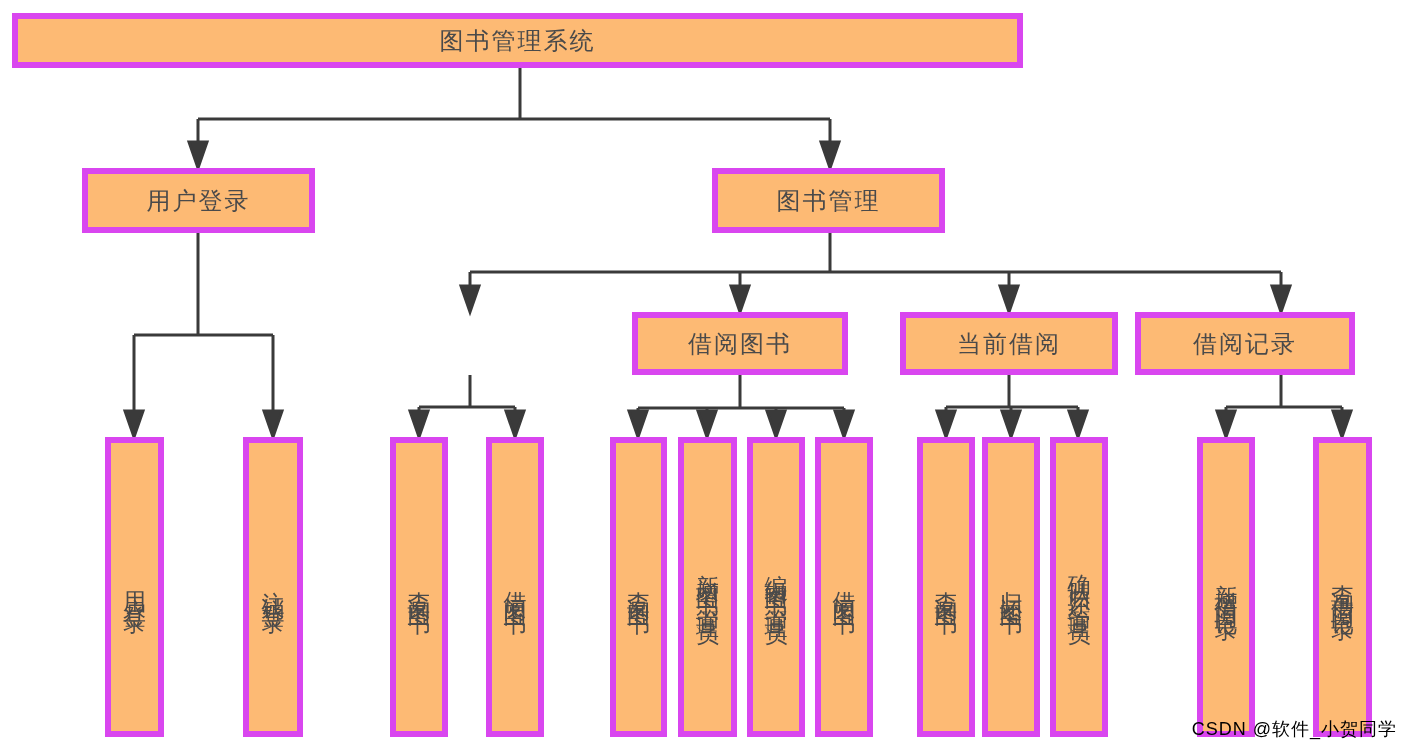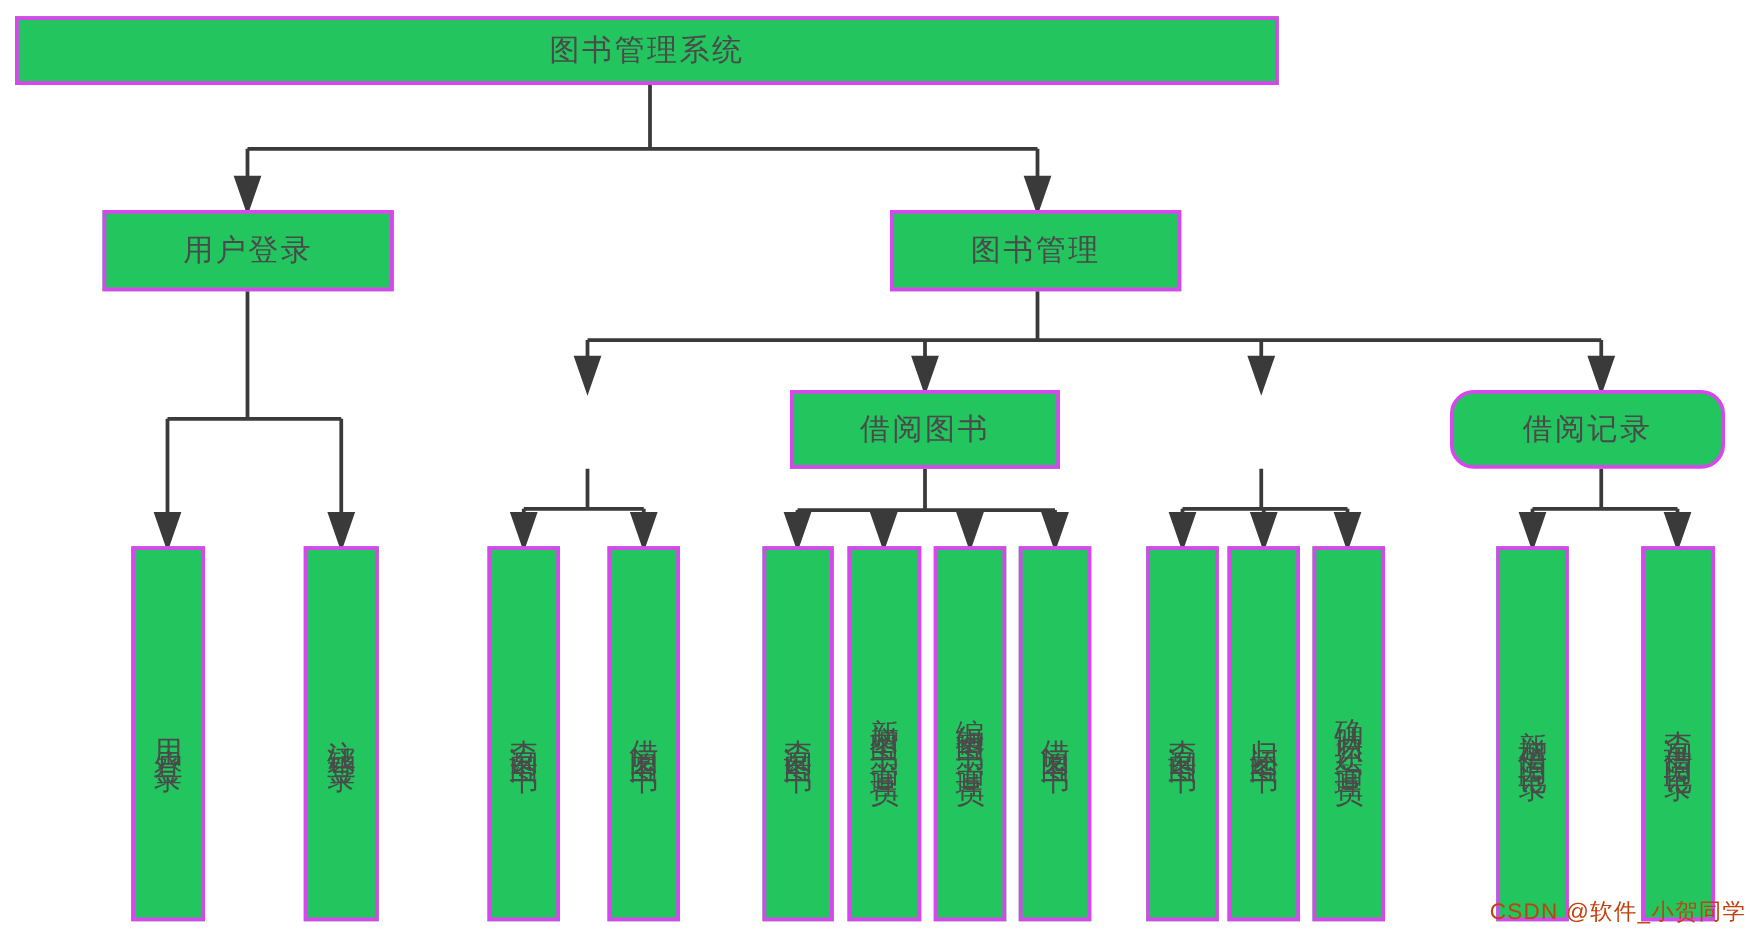--- a/index.html
+++ b/index.html
@@ -7,41 +7,41 @@
     position:relative;
     width:1405px;height:747px;
     background:#ffffff;
     font-family:"Liberation Sans","DejaVu Sans",sans-serif;
     overflow:hidden;
   }
   .wires{position:absolute;left:0;top:0;pointer-events:none;}
   .node{
     position:absolute;
     box-sizing:border-box;
-    background:#22c55e;
-    border:3px solid #d946ef;
+    background:#fdba74;
+    border:6px solid #d946ef;
     color:#4a4a4a;
     display:flex;align-items:center;justify-content:center;
     text-align:center;
     font-size:24px;
     letter-spacing:2px;
     line-height:1;
   }
   .vnode{
     writing-mode:vertical-rl;
     text-orientation:mixed;
     font-size:23px;
     letter-spacing:7px;
     padding:6px 0;
   }
   .watermark{
     position:absolute;
     right:8px;bottom:6px;
     font-size:18px;
-    color:#c2410c;
+    color:#000000;
     letter-spacing:1px;
     white-space:nowrap;
   }
 </style>
 </head>
 <body>
 
 <div class="canvas">
 
   <svg class="wires" width="1405" height="747" viewBox="0 0 1405 747">
@@ -95,21 +95,22 @@
       </g>
     </g>
   </svg>
 
   <div class="node" style="left:12px;top:13px;width:1011px;height:55px;">图书管理系统</div>
 
   <div class="node" style="left:82px;top:168px;width:233px;height:65px;">用户登录</div>
   <div class="node" style="left:712px;top:168px;width:233px;height:65px;">图书管理</div>
 
   <div class="node" style="left:632px;top:312px;width:216px;height:63px;">借阅图书</div>
-  <div class="node" style="left:1160px;top:312px;width:220px;height:63px;border-radius:19px;">借阅记录</div>
+  <div class="node" style="left:900px;top:312px;width:218px;height:63px;">当前借阅</div>
+  <div class="node" style="left:1135px;top:312px;width:220px;height:63px;">借阅记录</div>
 
   <div class="node vnode" style="left:105px;top:437px;width:59px;height:300px;">用户登录</div>
   <div class="node vnode" style="left:243px;top:437px;width:60px;height:300px;">注销登录</div>
 
   <div class="node vnode" style="left:390px;top:437px;width:58px;height:300px;">查询图书</div>
   <div class="node vnode" style="left:486px;top:437px;width:58px;height:300px;">借阅图书</div>
 
   <div class="node vnode" style="left:610px;top:437px;width:57px;height:300px;">查询图书</div>
   <div class="node vnode" style="left:678px;top:437px;width:59px;height:300px;">新增图书（管理员）</div>
   <div class="node vnode" style="left:747px;top:437px;width:58px;height:300px;">编辑图书（管理员）</div>

